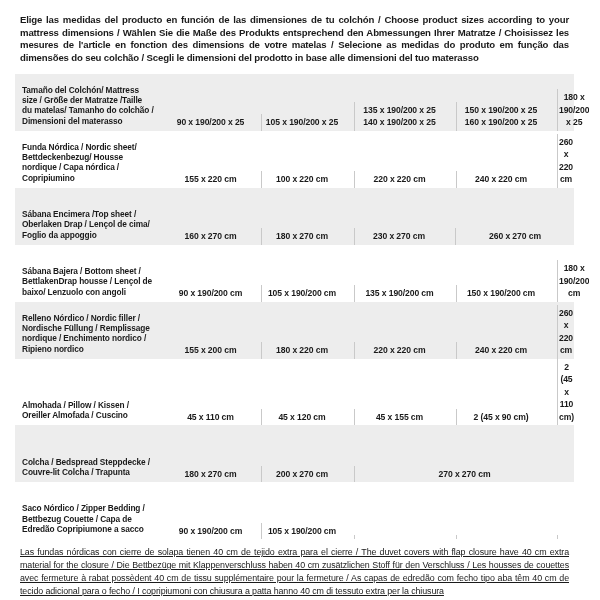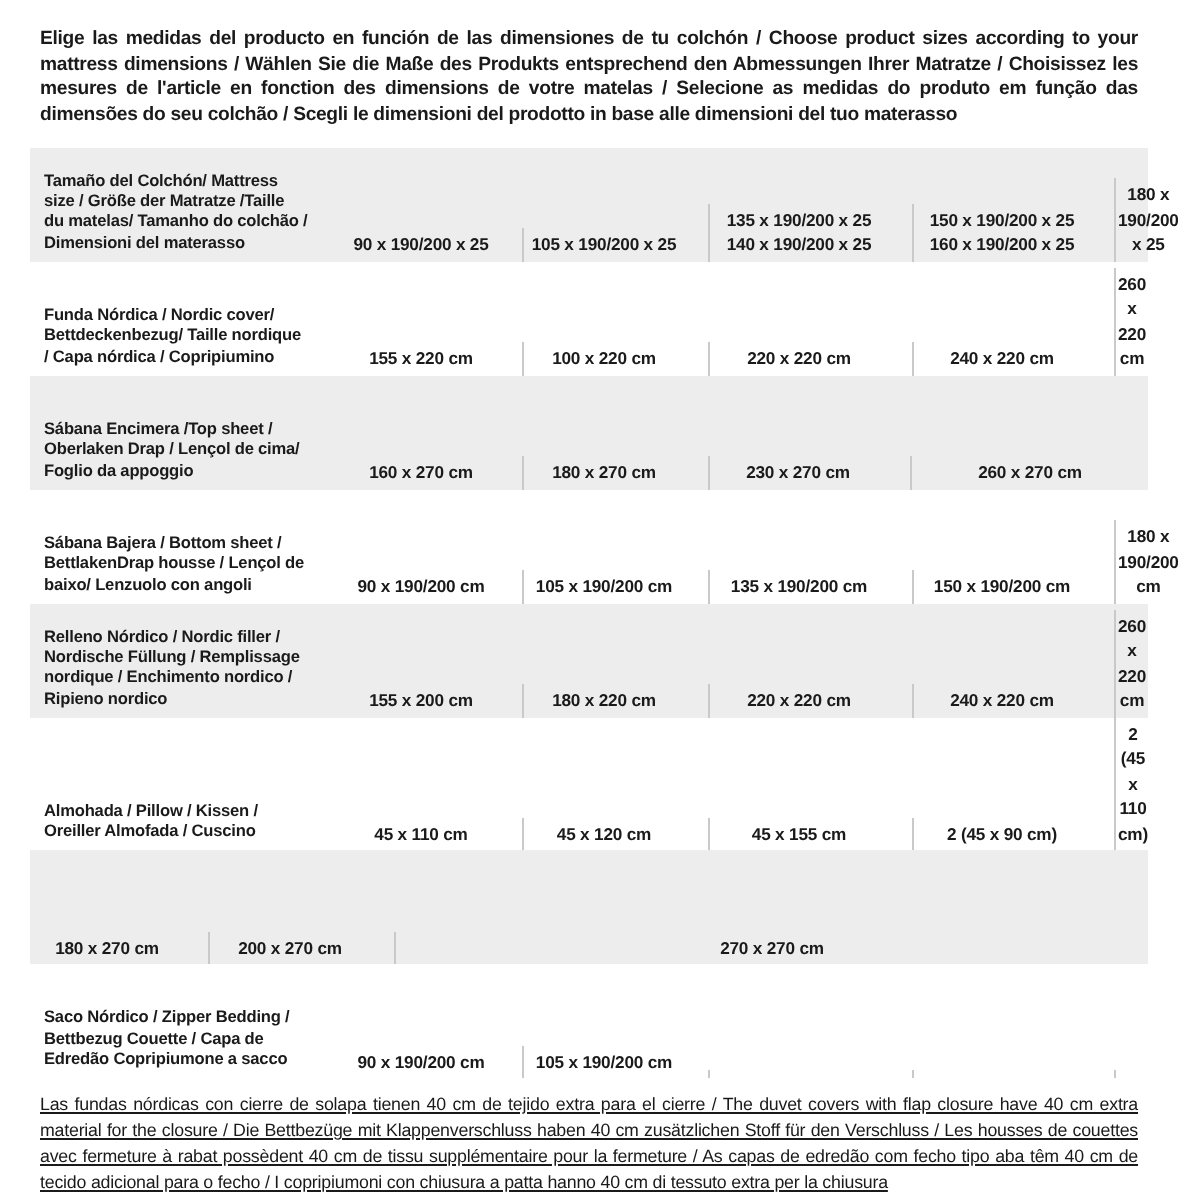--- a/index.html
+++ b/index.html
@@ -86,21 +86,21 @@
         <div class="cell cell-label">Tamaño del Colchón/ Mattress size / Größe der Matratze /Taille du matelas/ Tamanho do colchão / Dimensioni del materasso</div>
         <div class="cell cell-value c1">90 x 190/200 x 25</div>
         <div class="cell cell-value c2">105 x 190/200 x 25</div>
         <div class="cell cell-value c3">135 x 190/200 x 25
 140 x 190/200 x 25</div>
         <div class="cell cell-value c4">150 x 190/200 x 25
 160 x 190/200 x 25</div>
         <div class="cell cell-value c5">180 x 190/200 x 25</div>
       </div>
       <div class="row">
-        <div class="cell cell-label">Funda Nórdica /  Nordic cover/ Bettdeckenbezug/ Taille nordique  / Capa nórdica / Copripiumino</div>
+        <div class="cell cell-label">Funda Nórdica /  Nordic sheet/ Bettdeckenbezug/ Housse nordique  / Capa nórdica / Copripiumino</div>
         <div class="cell cell-value c1">155 x 220 cm</div>
         <div class="cell cell-value c2">100 x 220 cm</div>
         <div class="cell cell-value c3">220 x 220 cm</div>
         <div class="cell cell-value c4">240 x 220 cm</div>
         <div class="cell cell-value c5">260 x 220 cm</div>
       </div>
       <div class="row striped">
         <div class="cell cell-label">Sábana Encimera /Top sheet / Oberlaken Drap / Lençol de cima/ Foglio da appoggio</div>
         <div class="cell cell-value c1">160 x 270 cm</div>
         <div class="cell cell-value c2">180 x 270 cm</div>
@@ -125,20 +125,21 @@
       </div>
       <div class="row">
         <div class="cell cell-label">Almohada  / Pillow / Kissen / Oreiller Almofada / Cuscino</div>
         <div class="cell cell-value c1">45 x 110 cm</div>
         <div class="cell cell-value c2">45 x 120 cm</div>
         <div class="cell cell-value c3">45 x 155 cm</div>
         <div class="cell cell-value c4">2 (45 x 90 cm)</div>
         <div class="cell cell-value c5">2 (45 x 110 cm)</div>
       </div>
       <div class="row striped">
+        <div class="cell cell-label">Colcha / Bedspread Steppdecke / Couvre-lit Colcha / Trapunta</div>
         <div class="cell cell-value c1">180 x 270 cm</div>
         <div class="cell cell-value c2">200 x 270 cm</div>
         <div class="cell cell-value c5">270 x 270 cm</div>
       </div>
       <div class="row">
         <div class="cell cell-label">Saco Nórdico / Zipper Bedding / Bettbezug Couette  / Capa de Edredão Copripiumone a sacco</div>
         <div class="cell cell-value c1">90 x 190/200 cm</div>
         <div class="cell cell-value c2">105 x 190/200 cm</div>
         <div class="cell cell-value c3"></div>
         <div class="cell cell-value c4"></div>

